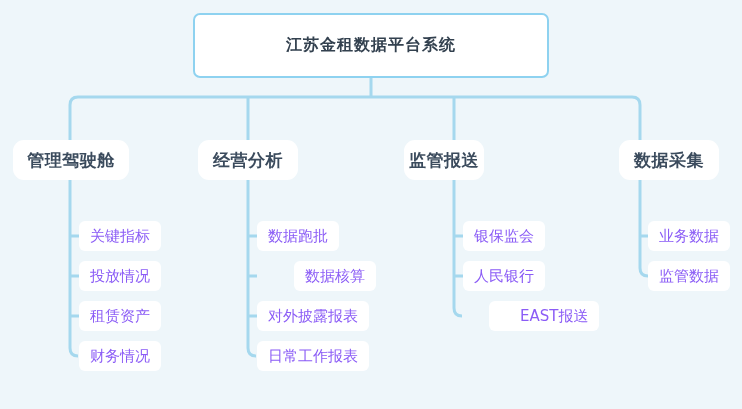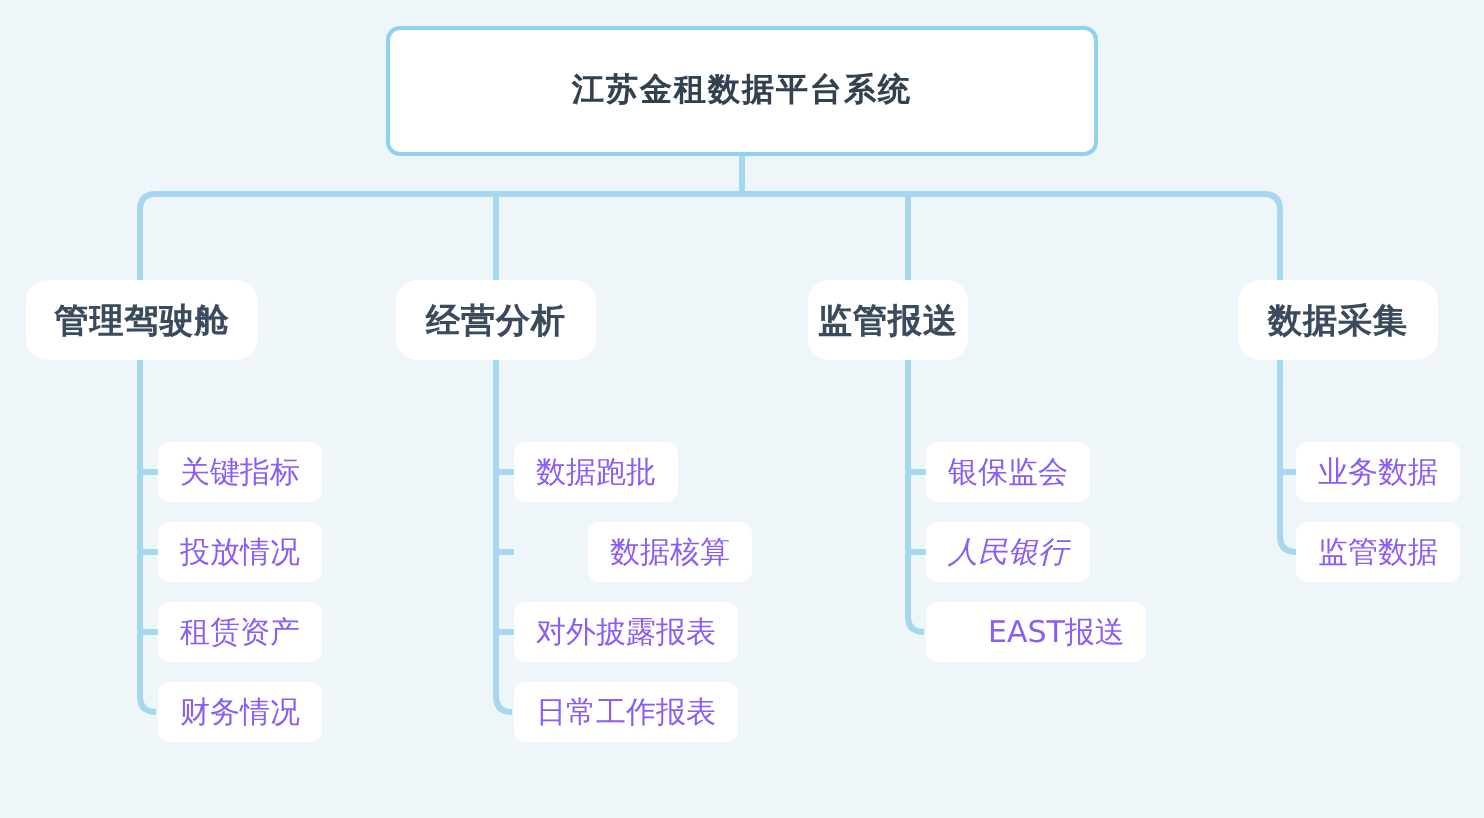--- a/index.html
+++ b/index.html
@@ -88,22 +88,22 @@
   .c0-1 { left: 79px;  top: 261px; }
   .c0-2 { left: 79px;  top: 301px; }
   .c0-3 { left: 79px;  top: 341px; }
 
   .c1-0 { left: 257px; top: 221px; text-align: right; }
   .c1-1 { left: 257px; top: 261px; margin-left: 37px; }
   .c1-2 { left: 257px; top: 301px; }
   .c1-3 { left: 257px; top: 341px; }
 
   .c2-0 { left: 463px; top: 221px; }
-  .c2-1 { left: 463px; top: 261px; font-style: italic; }
-  .c2-2 { left: 463px; top: 301px; padding-left: 31px; }
+  .c2-1 { left: 463px; top: 261px; }
+  .c2-2 { left: 489px; top: 301px; padding-left: 31px; }
 
   .c3-0 { left: 648px; top: 221px; }
   .c3-1 { left: 648px; top: 261px; }
 </style>
 </head>
 <body>
 
 <div id="diagram">
 
   <svg id="connectors" viewBox="0 0 742 409" width="742" height="409" xmlns="http://www.w3.org/2000/svg">

